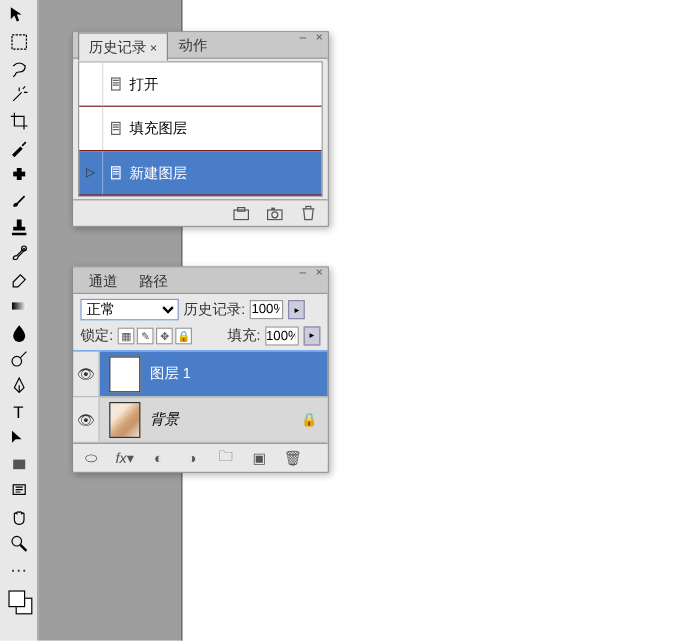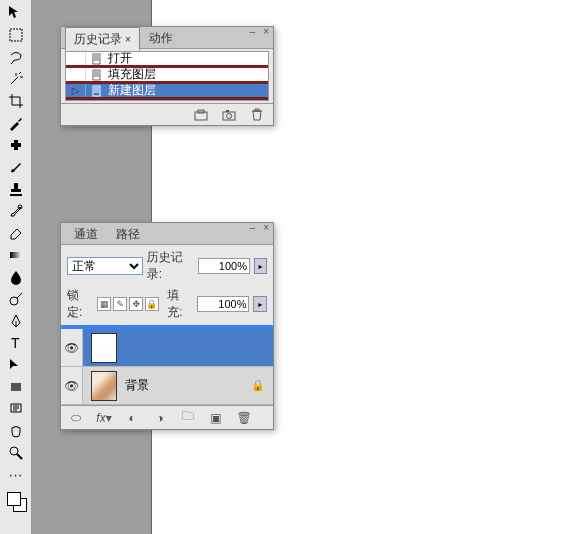--- a/index.html
+++ b/index.html
@@ -16,47 +16,47 @@
 .panel-ctrl span { cursor: pointer; padding: 0 2px; }
 .tabbar { height: 22px; background: #c8c8c8; border-bottom: 1px solid #999; display: flex; align-items: center; padding-left: 4px; }
 .tab { padding: 3px 8px 2px; font-size: 12px; color: #333; cursor: pointer; border: 1px solid transparent; }
 .tab.active { background: #e8e8e8; border: 1px solid #888; border-bottom: 1px solid #e8e8e8; position: relative; top: 1px; }
 .tab .close { margin-left: 3px; font-size: 10px; }
 .history-panel { left: 60px; top: 26px; width: 214px; }
 .hist-body { background: #e8e8e8; }
 .hist-doc { display: flex; align-items: center; padding: 4px 6px; gap: 6px; border-bottom: 1px solid #ccc; }
 .hist-thumb { width: 22px; height: 28px; background: linear-gradient(135deg, #f5e8d8 40%, #d4a373 60%, #c8956d); border: 1px solid #888; box-shadow: 1px 1px 2px rgba(0,0,0,0.3); }
 .hist-list { background: #fff; border: 1px solid #999; margin: 2px 4px; }
-.hist-row { display: flex; align-items: center; height: 16px; border-bottom: 3px solid #7f1d1d; }
+.hist-row { display: flex; align-items: center; height: 37px; border-bottom: 1px solid #7f1d1d; }
 .hist-row.sel { background: #4a7dc7; color: #fff; }
 .hist-col1 { width: 20px; border-right: 1px solid #ddd; height: 100%; display: flex; align-items: center; justify-content: center; font-size: 10px; }
 .hist-icon { width: 14px; height: 12px; margin: 0 4px; display: inline-flex; align-items: center; justify-content: center; }
 .hist-row.sel .hist-col1 { border-right-color: rgba(255,255,255,0.3); }
 .panel-foot { height: 22px; border-top: 1px solid #999; display: flex; justify-content: flex-end; align-items: center; gap: 12px; padding: 0 8px; }
 .foot-icon { width: 16px; height: 14px; color: #555; cursor: pointer; display: flex; align-items: center; justify-content: center; }
 .layers-panel { left: 60px; top: 222px; width: 214px; }
-.layer-opts { padding: 4px 6px; display: flex; flex-direction: column; gap: 4px; border-bottom: 4px solid #3b82f6; }
+.layer-opts { padding: 4px 6px; display: flex; flex-direction: column; gap: 4px; border-bottom: 1px solid #3b82f6; }
 .opt-row { display: flex; align-items: center; gap: 4px; font-size: 12px; }
 .blend-select { width: 82px; height: 18px; font-size: 12px; border: 1px solid #7a9ac7; background: #fff; }
 .opt-label { color: #333; }
-.pct-input { width: 52px; height: 16px; font-size: 11px; border: 1px solid #999; text-align: right; padding-right: 2px; background: #fff; }
+.pct-input { width: 28px; height: 16px; font-size: 11px; border: 1px solid #999; text-align: right; padding-right: 2px; background: #fff; }
 .pct-btn { width: 14px; height: 16px; background: #ccd; border: 1px solid #88a; font-size: 8px; display: flex; align-items: center; justify-content: center; cursor: pointer; }
 .lock-icons { display: flex; gap: 2px; }
 .lock-ic { width: 14px; height: 14px; border: 1px solid #999; background: #fff; display: flex; align-items: center; justify-content: center; font-size: 9px; color: #555; }
 .layer-list { background: #d8d8d8; }
 .layer-row { display: flex; align-items: center; height: 38px; border-bottom: 1px solid #bbb; }
 .layer-row.sel { background: #4a7dc7; color: #fff; }
 .vis-col { width: 22px; height: 100%; border-right: 1px solid #bbb; display: flex; align-items: center; justify-content: center; background: #e8e8e8; }
 .layer-row.sel .vis-col { background: #e8e8e8; }
 .eye { font-size: 12px; color: #333; }
 .layer-thumb { width: 26px; height: 30px; border: 1px solid #333; margin: 0 8px; flex-shrink: 0;}
 .thumb-white { background: #fff; }
 .thumb-img { background: linear-gradient(135deg, #f5e8d8 30%, #d4a373 55%, #c8956d 70%, #f0e0d0); }
 .layer-name { flex: 1; font-size: 12px; }
-.italic { }
+.italic { font-style: italic; }
 .lock-badge { margin-right: 8px; font-size: 11px; color: #555; }
 .layer-foot { height: 24px; border-top: 1px solid #999; display: flex; align-items: center; gap: 10px; padding: 0 6px; justify-content: flex-start; background: #e8e8e8; }
 .lf-icon { width: 18px; height: 16px; color: #555; cursor: pointer; display: flex; align-items: center; justify-content: center; font-size: 12px; }
 </style>
 </head>
 <body>
 
 <div class="toolbar">
   <div class="tool">
       <svg viewBox="0 0 16 16">
@@ -281,20 +281,21 @@
       <input class="pct-input" value="100%" style="">
       <div class="pct-btn">▸</div>
     </div>
   </div>
   <div class="layer-list">
     <div class="layer-row sel">
       <div class="vis-col">
           <span class="eye">👁</span>
         </div>
       <div class="layer-thumb thumb-white"></div>
+      <span class="layer-name">图层 1</span>
     </div>
     <div class="layer-row">
       <div class="vis-col">
           <span class="eye">👁</span>
         </div>
       <div class="layer-thumb thumb-img"></div>
       <span class="layer-name italic">背景</span>
       <span class="lock-badge">🔒</span>
     </div>
   </div>

